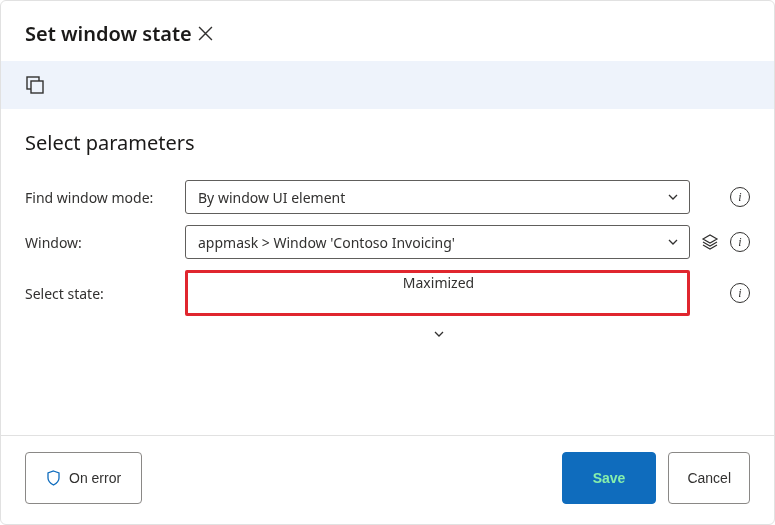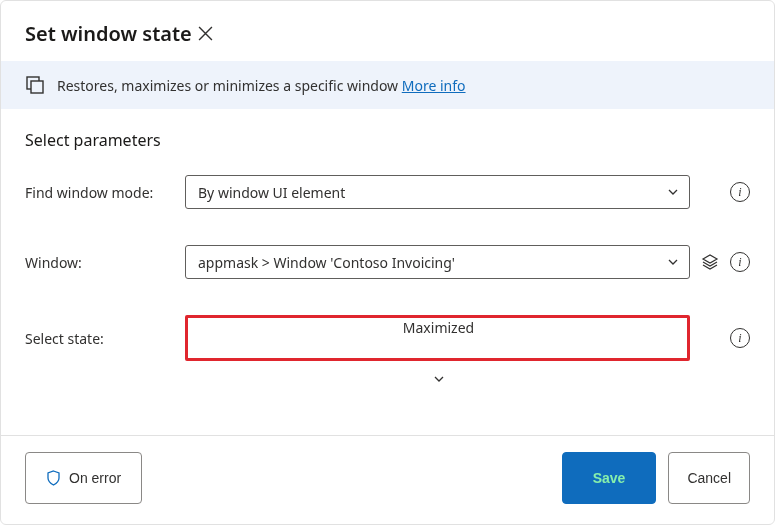--- a/index.html
+++ b/index.html
@@ -48,29 +48,29 @@
       color: #0f6cbd;
       text-decoration: underline;
       cursor: pointer;
     }
     .content {
       padding: 20px 24px 10px 24px;
       flex: 1;
       overflow: auto;
     }
     .content h2 {
-      font-size: 16px;
+      font-size: 20px;
       font-weight: 400;
       color: #1b1a19;
       margin-bottom: 24px;
     }
     .param-row {
       display: flex;
       align-items: center;
-      margin-bottom: 36px;
+      margin-bottom: 11px;
       gap: 10px;
     }
     .param-label {
       width: 150px;
       font-size: 14px;
       color: #323130;
       flex-shrink: 0;
     }
     .select-wrapper {
       flex: 1;
@@ -173,24 +173,20 @@
         <path d="M1 1 L13 13 M13 1 L1 13" stroke="#323130" stroke-width="1.3" fill="none"></path>
       </svg>
   </div>
 </div>
 
 <div class="info-bar">
   <svg width="20" height="20" viewBox="0 0 20 20" fill="none" stroke="#323130" stroke-width="1.4">
     <rect x="2" y="2" width="12" height="12"></rect>
     <rect x="6" y="6" width="12" height="12" fill="#eef3fb"></rect>
   </svg>
-  <span>
-    <span>Restores, maximizes or minimizes a specific window</span>
-    <a>More info</a>
-  </span>
 </div>
 
 <div class="content">
   <h2>Select parameters</h2>
 
   <div class="param-row">
     <div class="param-label">Find window mode:</div>
     <div class="select-wrapper">
       <div class="select-box">
         <span>By window UI element</span>

